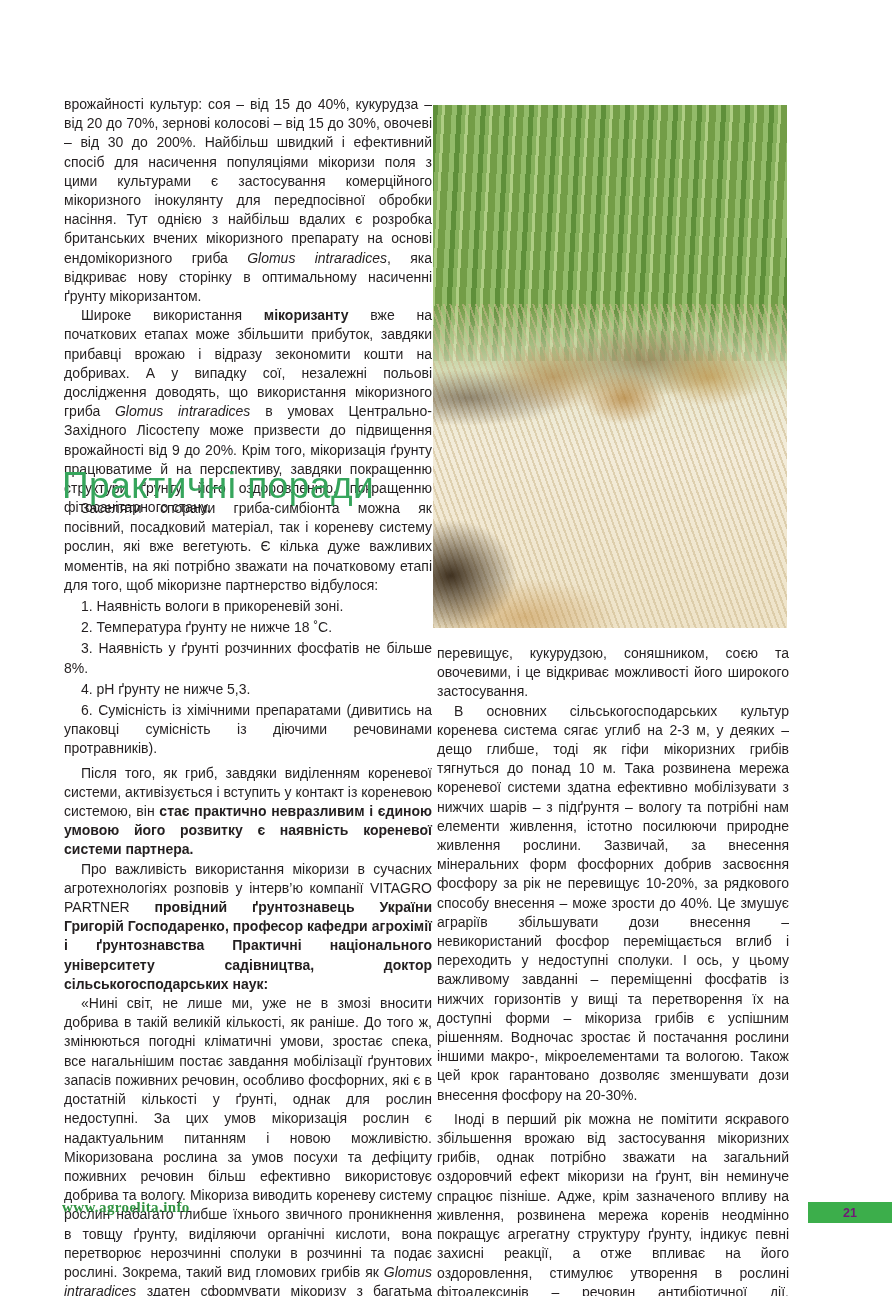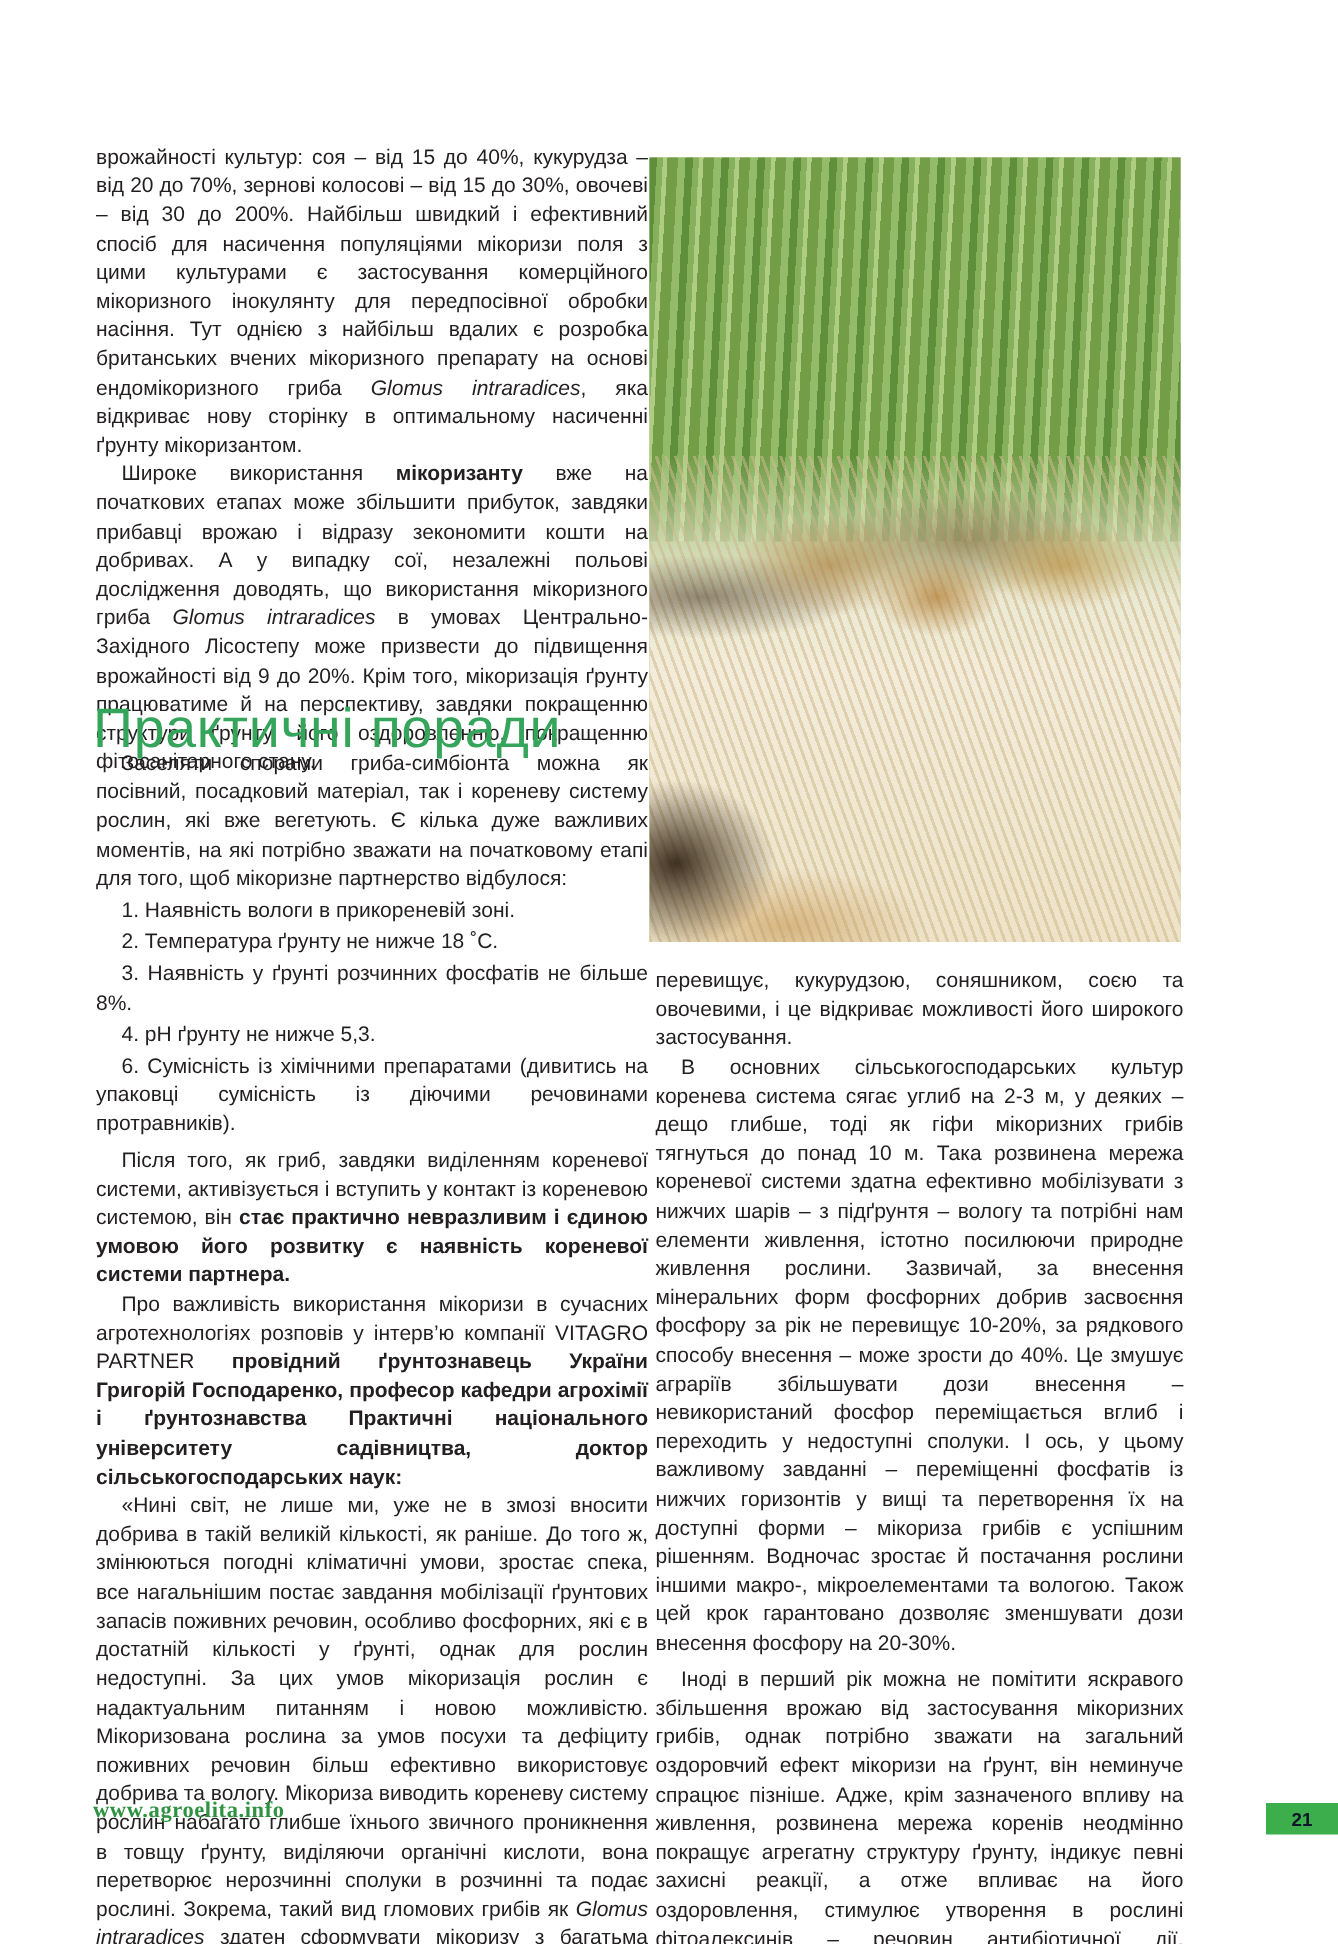--- a/index.html
+++ b/index.html
@@ -52,22 +52,22 @@
     background-position:0 0,0 100%,0 0,0 0,0 0,0 0,0 0,0 100%,0 0,0 0,0 0;
   }
   .footer-url{
     position:absolute;left:62px;top:1199px;
     font-family:"Liberation Serif", serif;
     font-weight:bold;font-size:15px;
     color:#2f9240;letter-spacing:0.4px;text-align:right;
   }
   .page-badge{
     position:absolute;right:0;top:1202px;
-    width:48px;height:21px;
-    background:#3cae4b;color:#0f172a;
+    width:84px;height:21px;
+    background:#3cae4b;color:#701a75;
     font-size:12.5px;font-weight:bold;
     display:flex;align-items:center;justify-content:center;
   }
 </style>
 </head>
 <body>
 
 <div class="page">
 
   <div class="col col-left-top">

